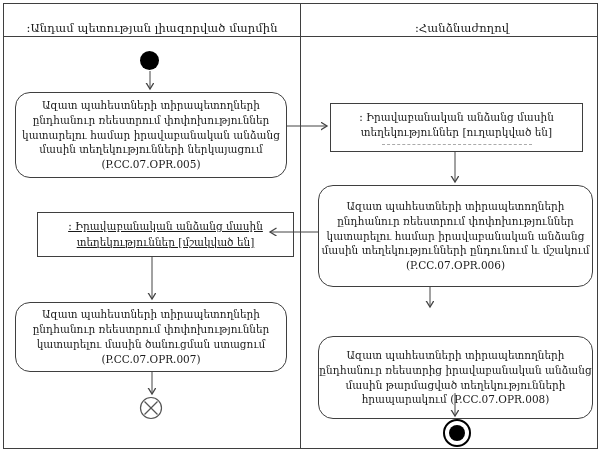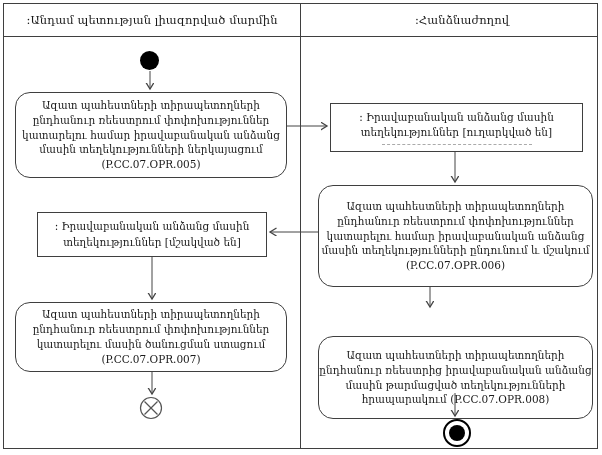--- a/index.html
+++ b/index.html
@@ -5,39 +5,39 @@
   html,body{margin:0;padding:0;}
   body{
     width:602px;height:455px;position:relative;background:#ffffff;
     font-family:"DejaVu Serif","Liberation Serif",serif;color:#1a1a1a;
     overflow:hidden;
   }
   .frame{position:absolute;left:3px;top:3px;width:593px;height:444px;border:1px solid #3f3f3f;background:#fff;}
   .lane-divider{position:absolute;left:300px;top:3px;width:1px;height:445px;background:#3f3f3f;}
   .header-sep{position:absolute;left:3px;top:36px;width:594px;height:1px;background:#3f3f3f;}
   .lane-title{
-    position:absolute;top:4px;height:32px;display:flex;align-items:center;justify-content:center;
+    position:absolute;top:12px;height:32px;display:flex;align-items:center;justify-content:center;
     font-size:11.5px;letter-spacing:0.1px;
   }
   .lane-title.left{left:4px;width:296px;}
   .lane-title.right{left:302px;width:320px;}
   .activity{
     position:absolute;border:1px solid #3f3f3f;border-radius:15px;background:#fff;
     display:flex;align-items:center;justify-content:center;text-align:center;
     font-size:10.5px;line-height:1.42;padding:3px 0;box-sizing:border-box;
   }
   .object-box{
     position:absolute;border:1px solid #3f3f3f;background:#fff;
     display:flex;flex-direction:column;align-items:center;justify-content:center;text-align:center;
     font-size:10.5px;line-height:1.45;padding:2px 8px;box-sizing:border-box;
   }
   #act-opr005{left:15px;top:92px;width:272px;height:86px;}
   #obj-sent{left:330px;top:103px;width:253px;height:49px;}
   #act-opr006{left:318px;top:185px;width:275px;height:102px;}
-  #obj-processed{left:37px;top:212px;width:230px;height:45px;}
+  #obj-processed{left:37px;top:212px;width:257px;height:45px;text-decoration:underline;}
   #act-opr007{left:15px;top:302px;width:272px;height:70px;}
   #act-opr008{left:318px;top:310px;width:275px;height:83px;margin-top:26px;}
   .dash-underline{width:150px;height:0;border-top:1px dashed #aaaaaa;margin-top:4px;}
   .initial-node{position:absolute;left:140px;top:51px;width:19px;height:19px;border-radius:50%;background:#000;}
   .flow-final{position:absolute;left:139px;top:396px;width:24px;height:24px;}
   .activity-final{
     position:absolute;left:443px;top:419px;width:28px;height:28px;border-radius:50%;
     border:2px solid #000;box-sizing:border-box;display:flex;align-items:center;justify-content:center;background:#fff;
   }
   .activity-final .core{width:16px;height:16px;border-radius:50%;background:#000;}

